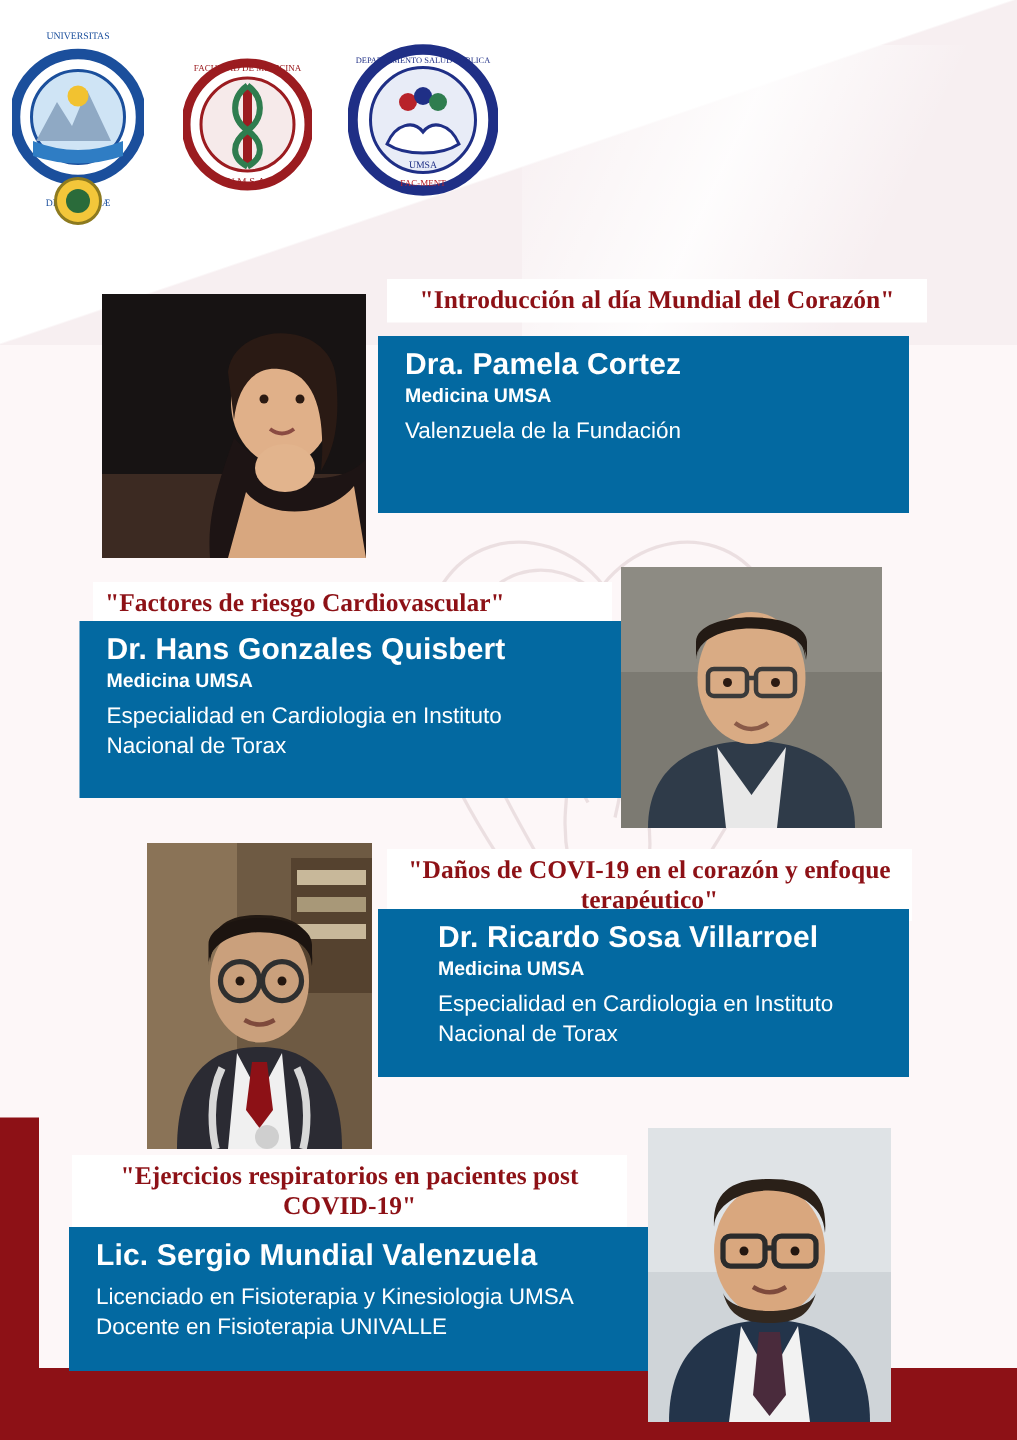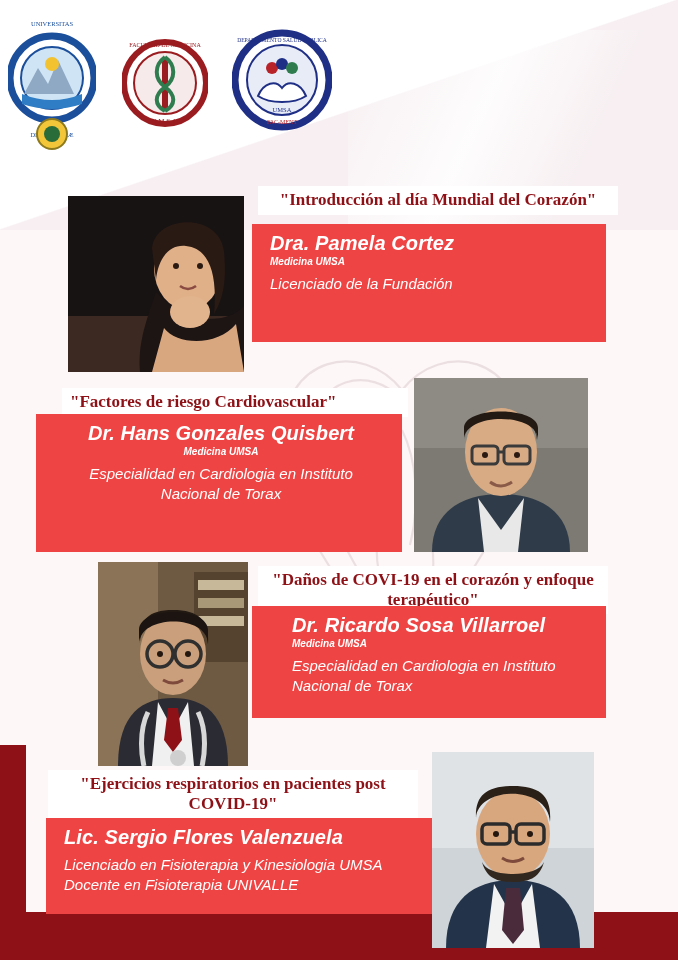--- a/index.html
+++ b/index.html
@@ -92,34 +92,33 @@
     color: #8d1116;
     font-family: "Liberation Serif", serif;
     font-weight: bold;
     font-size: 17px;
     line-height: 1.15;
     text-align: center;
     padding: 4px 10px 5px 10px;
     box-sizing: border-box;
   }
   .info-panel {
-    background: #ef4444;
+    background: #0369a1;
     color: #ffffff;
     box-sizing: border-box;
     padding: 8px 14px 12px 18px;
-    font-style: italic;
   }
   .info-panel .name {
     font-size: 20px;
     font-weight: bold;
     letter-spacing: 0.1px;
     margin-bottom: 1px;
   }
   .info-panel .sub {
-    font-size: 10px;
+    font-size: 13px;
     font-weight: bold;
     margin-bottom: 7px;
   }
   .info-panel .line {
     font-size: 15px;
     line-height: 1.35;
   }
   .photo {
     position: absolute;
     z-index: 6;
@@ -219,26 +218,26 @@
       <path d="M96 132 C110 150, 150 150, 168 128 L176 176 L84 176 Z" fill="#d8a77f"></path>
       <circle cx="108" cy="70" r="3" fill="#2b1a12"></circle>
       <circle cx="132" cy="70" r="3" fill="#2b1a12"></circle>
       <path d="M112 90 q8 6 16 0" stroke="#8a4b42" stroke-width="2.5" fill="none"></path>
     </svg>
   </div>
 
   <div class="block info-panel" style="left:252px; top:224px; width:354px; height:118px;">
     <div class="name">Dra. Pamela Cortez</div>
     <div class="sub">Medicina UMSA</div>
-    <div class="line">Licenciado de la Fundación</div>
+    <div class="line">Valenzuela de la Fundación</div>
   </div>
 
   <div class="block title-bar" style="left:62px; top:388px; width:346px; text-align:left; padding-left:8px;">"Factores de riesgo Cardiovascular"</div>
 
-  <div class="block info-panel" style="left:36px; top:414px; width:366px; height:138px;text-align:center;">
+  <div class="block info-panel" style="left:53px; top:414px; width:366px; height:118px;">
     <div class="name">Dr. Hans Gonzales Quisbert</div>
     <div class="sub">Medicina UMSA</div>
     <div class="line">Especialidad en Cardiologia en Instituto</div>
     <div class="line">Nacional de Torax</div>
   </div>
 
   <div class="photo" style="left:414px; top:378px; width:174px; height:174px;">
     <svg class="ph-inner" viewBox="0 0 174 174" preserveAspectRatio="none">
       <rect width="174" height="174" fill="#7c7a72"></rect>
       <rect x="0" y="0" width="174" height="70" fill="#8d8b83"></rect>
@@ -306,18 +305,18 @@
       <rect x="50" y="72" width="28" height="20" rx="5" fill="none" stroke="#2b2b2b" stroke-width="3.5"></rect>
       <rect x="84" y="72" width="28" height="20" rx="5" fill="none" stroke="#2b2b2b" stroke-width="3.5"></rect>
       <line x1="78" y1="80" x2="84" y2="80" stroke="#2b2b2b" stroke-width="3.5"></line>
       <circle cx="64" cy="82" r="3" fill="#241710"></circle>
       <circle cx="98" cy="82" r="3" fill="#241710"></circle>
       <path d="M70 106 q11 7 22 0" stroke="#7e4a3c" stroke-width="3" fill="none"></path>
     </svg>
   </div>
 
   <div class="block info-panel" style="left:46px; top:818px; width:390px; height:96px;">
-    <div class="name">Lic. Sergio Flores Valenzuela</div>
+    <div class="name">Lic. Sergio Mundial Valenzuela</div>
     <div class="line" style="margin-top:6px;">Licenciado en Fisioterapia y Kinesiologia UMSA</div>
     <div class="line">Docente en Fisioterapia UNIVALLE</div>
   </div>
 
 </div>
 
 </body></html>

